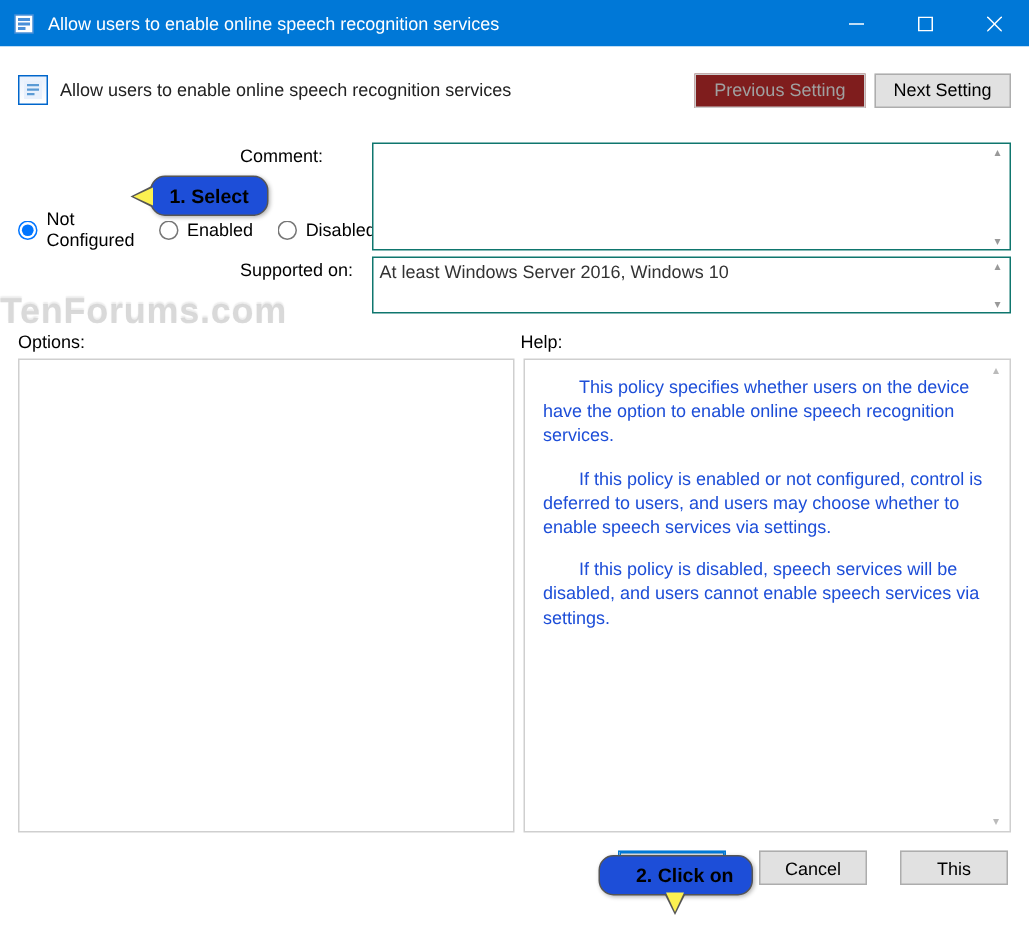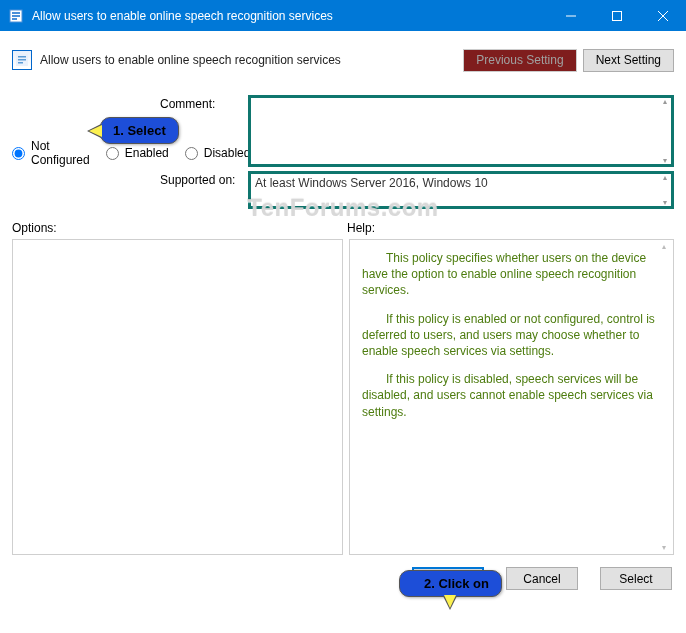--- a/index.html
+++ b/index.html
@@ -26,51 +26,51 @@
 
 
 .middle { display: grid; grid-template-columns: 140px 80px 1fr; gap: 4px 8px; }
 .radio-col { display: flex; flex-direction: row; gap: 16px; padding-top: 2px; position: relative; }
 .radio-item { display: flex; align-items: center; gap: 6px; cursor: pointer; }
 .radio-item input { margin: 0; }
 .radio-item label { font-size: 12px; color: #000; }
 
 .label-col { font-size: 12px; color: #000; padding-top: 2px; }
 
-.textbox { border: 3px solid #0f766e; background: #fff; font-family: inherit; font-size: 12px; padding: 2px 4px; resize: none; }
+.textbox { border: 1px solid #0f766e; background: #fff; font-family: inherit; font-size: 12px; padding: 2px 4px; resize: none; }
 .scroll-arrows { position: absolute; right: 2px; top: 2px; bottom: 2px; width: 14px; display: flex; flex-direction: column; justify-content: space-between; }
 .scroll-arrows span { font-size: 8px; color: #999; text-align: center; }
 .field-wrap { position: relative; }
 
 
 .lower-labels { display: flex; margin-top: 12px; margin-bottom: 4px; }
 .lower-labels .left { width: 335px; font-size: 12px; }
 .lower-labels .right { font-size: 12px; }
 
 .lower-panes { display: flex; gap: 6px; height: 316px; }
 .pane { border: 1px solid #cfcfcf; background: #fff; padding: 10px 12px; overflow: hidden; position: relative; }
 .pane.left { width: 331px; }
 .pane.right { flex: 1; }
-.pane.right p { margin-bottom: 12px; text-indent: 24px; font-size: 12px; line-height: 1.35; color: #4d7c0f; }
+.pane.right p { margin-bottom: 12px; text-indent: 24px; font-size: 12px; line-height: 1.35; color: #1d4ed8; }
 
 
 .bottom-btns { display: flex; justify-content: flex-end; gap: 22px; margin-top: 12px; padding-right: 2px; position: relative; }
 
 
 .callout { position: absolute; background: #1d4ed8; border: 1px solid #555; border-radius: 10px; padding: 5px 12px; font-weight: bold; font-size: 13px; color: #000; box-shadow: 1px 1px 3px rgba(0,0,0,0.3); z-index: 10; }
 .callout::before { content: ""; position: absolute; width: 0; height: 0; }
 .callout.c1 { top: 117px; left: 100px; }
 .callout.c1::before { left: -14px; top: 50%; margin-top: -7px; border-top: 7px solid transparent; border-bottom: 7px solid transparent; border-right: 14px solid #555; }
 .callout.c1::after { content: ""; position: absolute; left: -12px; top: 50%; margin-top: -6px; border-top: 6px solid transparent; border-bottom: 6px solid transparent; border-right: 13px solid #fcf151; }
 .callout.c2 { bottom: 36px; right: 184px; padding-left: 24px; }
 .callout.c2::before { bottom: -14px; left: 50%; margin-left: -7px; border-left: 7px solid transparent; border-right: 7px solid transparent; border-top: 14px solid #555; }
 .callout.c2::after { content: ""; position: absolute; bottom: -12px; left: 50%; margin-left: -6px; border-left: 6px solid transparent; border-right: 6px solid transparent; border-top: 13px solid #fcf151; }
 
 
-.watermark { position: absolute; top: 194px; left: 0; width: 100%; text-align: center; font-size: 24px; font-weight: 600; color: rgba(210,210,210,0.85); text-shadow: 0 1px 1px rgba(255,255,255,0.8), 0 -1px 1px rgba(0,0,0,0.08); pointer-events: none; z-index: 5; letter-spacing: 0.5px; }
+.watermark { position: absolute; top: 194px; left: 0; width: 100%; text-align: left; font-size: 24px; font-weight: 600; color: rgba(210,210,210,0.85); text-shadow: 0 1px 1px rgba(255,255,255,0.8), 0 -1px 1px rgba(0,0,0,0.08); pointer-events: none; z-index: 5; letter-spacing: 0.5px; }
 
 .pane .scroll-hint { position:absolute; right:2px; top:2px; bottom:2px; width:14px; display:flex; flex-direction:column; justify-content:space-between; }
 .pane .scroll-hint span { font-size:8px; color:#bbb; text-align:center; }
 </style>
 </head>
 <body>
 
 <div class="titlebar">
   <span class="icon">
     <svg width="14" height="14" viewBox="0 0 14 14">
@@ -167,21 +167,21 @@
       <div class="scroll-hint">
           <span>▴</span>
           <span>▾</span>
         </div>
     </div>
   </div>
 
   <div class="bottom-btns">
     <button class="winbtn default" style="min-width:72px;">OK</button>
     <button class="winbtn" style="min-width:72px;">Cancel</button>
-    <button class="winbtn" style="min-width:72px;">Select</button>
+    <button class="winbtn" style="min-width:72px;">This</button>
   </div>
 
 </div>
 
 <div class="callout c1">1. Select</div>
 <div class="callout c2">2. Click on</div>
 
 <div class="watermark">TenForums.com</div>
 
 </body></html>

